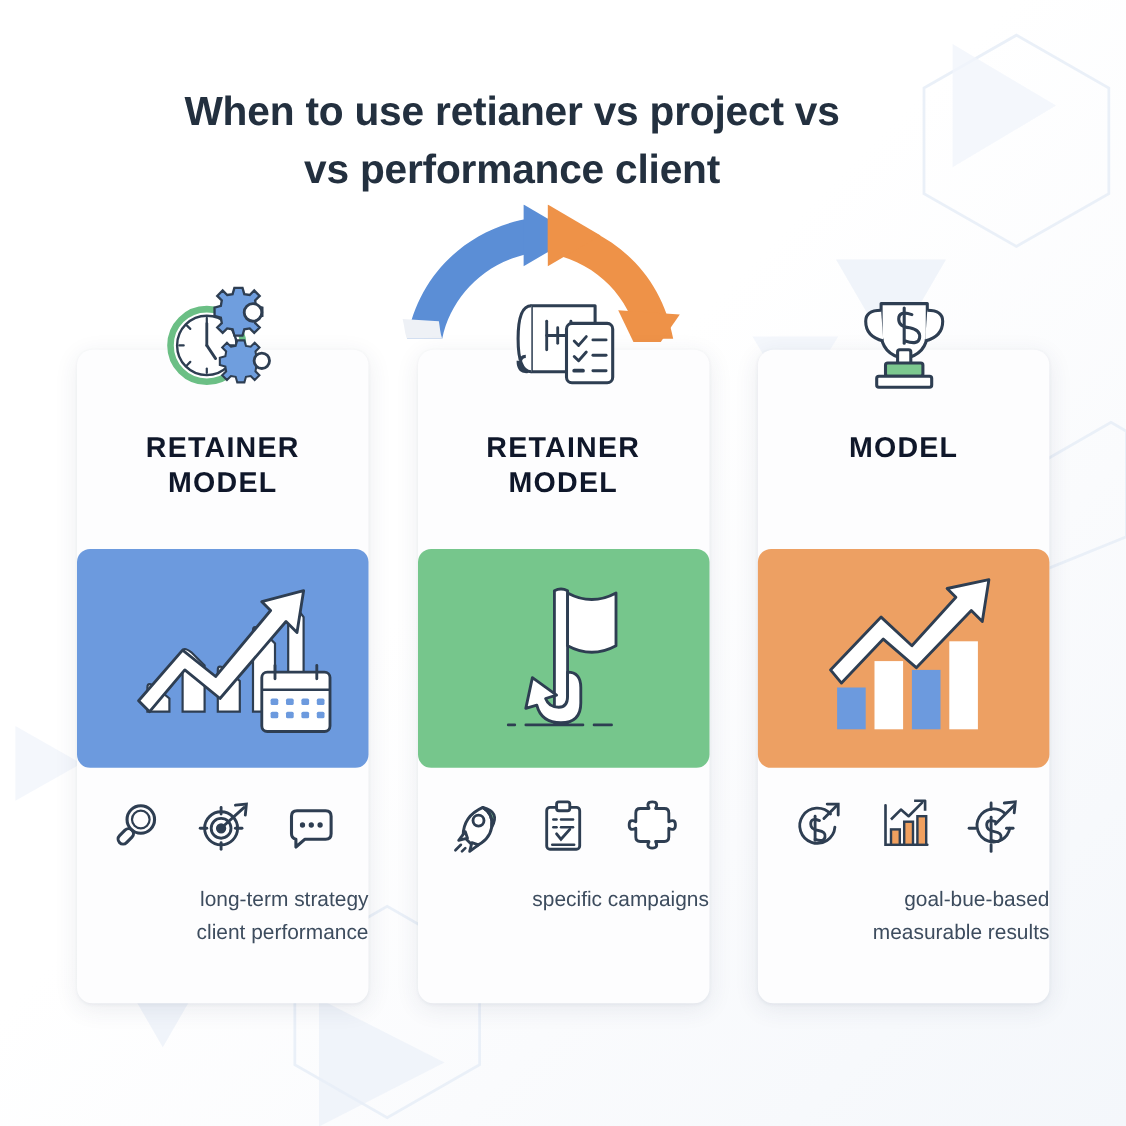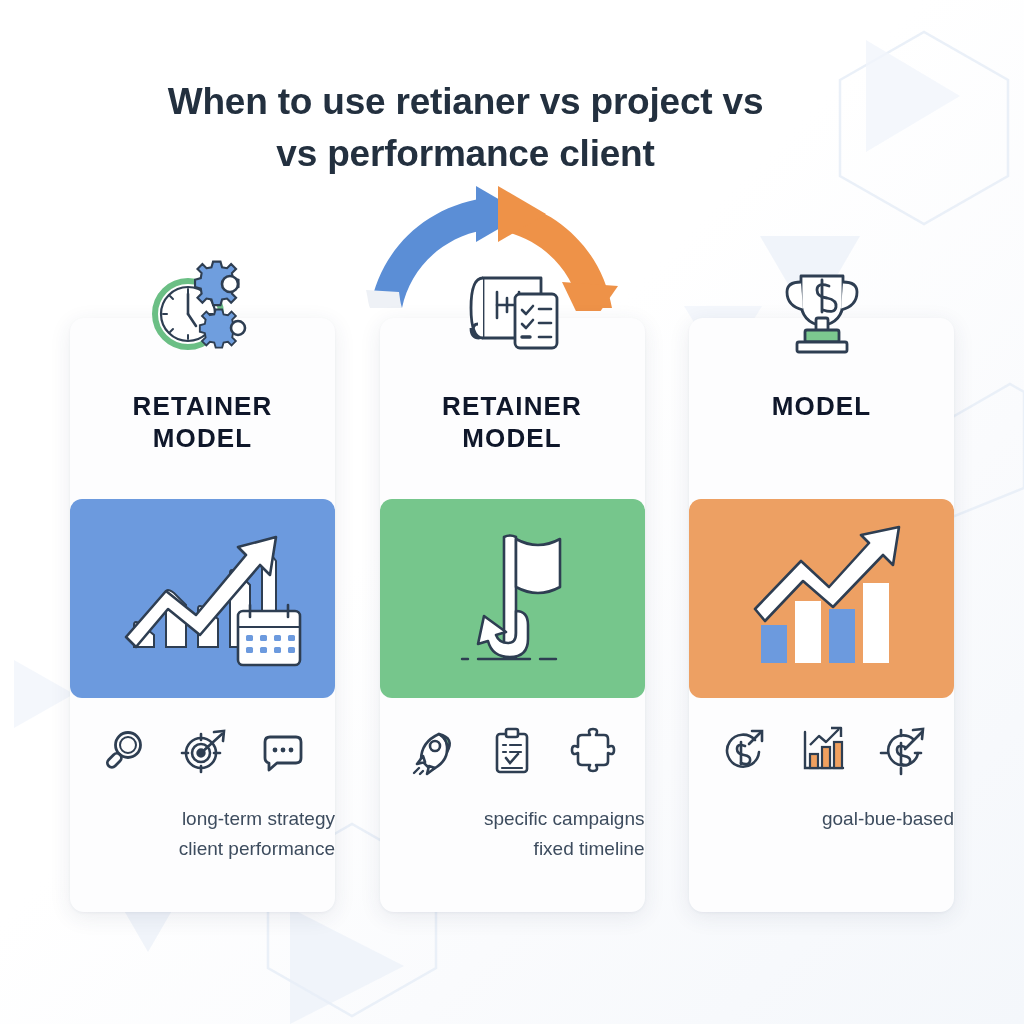--- a/index.html
+++ b/index.html
@@ -361,21 +361,20 @@
         </svg>
         <svg class="mini-icon" viewBox="0 0 50 50">
           <path d="M11,13 q0,-4 4,-4 l8,0 q-3,-6 3,-6 q6,0 3,6 l8,0 q4,0 4,4
                    l0,8 q6,-3 6,3 q0,6 -6,3 l0,8 q0,4 -4,4 l-8,0 q3,6 -3,6
                    q-6,0 -3,-6 l-8,0 q-4,0 -4,-4 l0,-8 q-6,3 -6,-3 q0,-6 6,-3 Z" fill="#ffffff" stroke="#2e3e52" stroke-width="2.6" stroke-linejoin="round"></path>
         </svg>
       </div>
 
       <div class="card-caption">
         <div>specific campaigns</div>
-        <div>fixed timeline</div>
       </div>
     </div>
 
     <div class="card">
 
       <svg class="card-top-icon" viewBox="0 0 118 104">
         <g fill="#ffffff" stroke="#2e3e52" stroke-width="2.8" stroke-linejoin="round">
           <path d="M38,20 L80,20 L80,46 q0,20 -21,24 q-21,-4 -21,-24 Z"></path>
           <path d="M38,26 q-14,0 -14,10 q0,14 16,18" fill="#ffffff"></path>
           <path d="M80,26 q14,0 14,10 q0,14 -16,18" fill="#ffffff"></path>
@@ -442,17 +441,18 @@
             <line x1="4" y1="27" x2="10" y2="27"></line>
             <line x1="38" y1="27" x2="44" y2="27"></line>
             <line x1="28" y1="23" x2="45" y2="6"></line>
             <path d="M36,4 L46,3 L45,13"></path>
           </g>
         </svg>
       </div>
 
       <div class="card-caption">
         <div>goal-bue-based</div>
+        <div>measurable results</div>
       </div>
     </div>
 
   </div>
 </div>
 
 </body></html>

